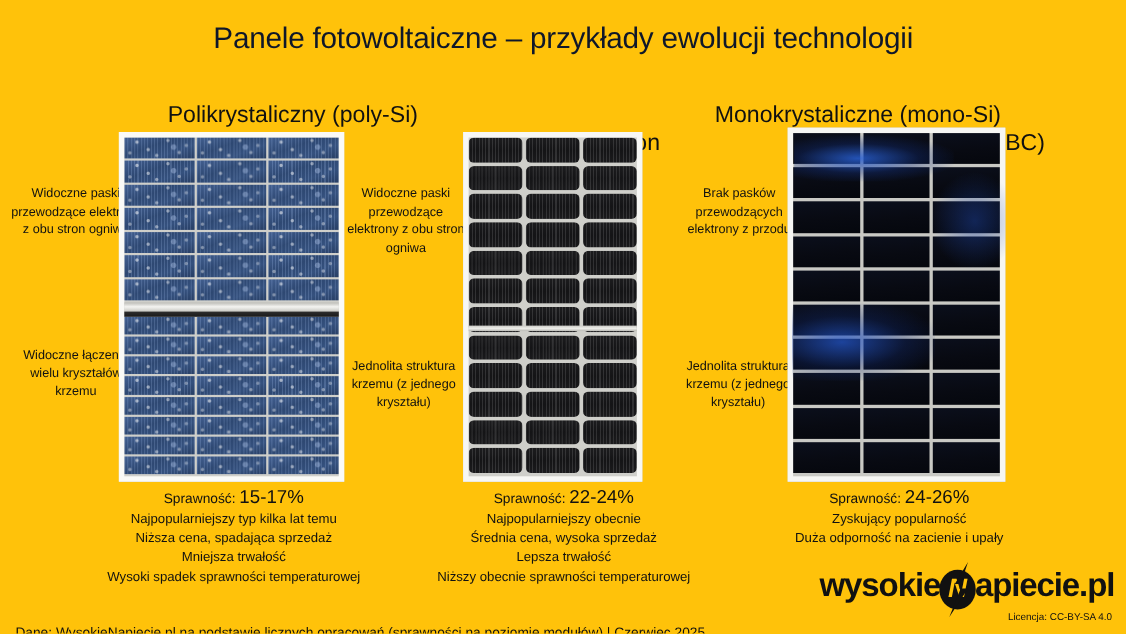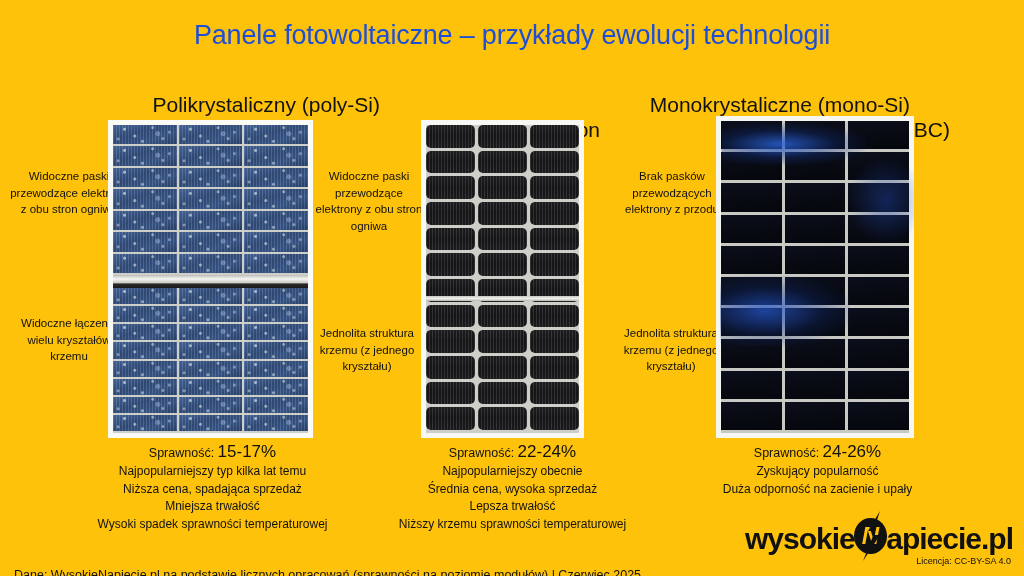--- a/index.html
+++ b/index.html
@@ -8,21 +8,21 @@
     background:#FFC20A;
     font-family:"Liberation Sans", sans-serif;
     color:#1a1a1a;
   }
   #stage{ position:relative; width:1024px; height:576px; background:#FFC20A; }
 
   
   .main-title{
     position:absolute; left:0; top:20px; width:1024px;
     text-align:center; font-size:27px; font-weight:400; letter-spacing:-0.2px;
-    color:#1d4ed8;
+    color:#0f172a;
   }
   .col-title{
     position:absolute; text-align:right; font-size:21px; font-weight:400; color:#111;margin-top:20px;
   }
   #t-poly  { left:60px;  top:73px;  width:320px; }
   #t-mono  { left:490px; top:73px;  width:420px; }
   #t-topcon{ left:400px; top:98px;  width:200px; }
   #t-hpbc  { left:700px; top:98px;  width:250px; }
 
   
@@ -105,21 +105,21 @@
   .spec .li{ font-size:12px; line-height:17.5px;text-align:center; }
   #spec-poly  { left:75px;  top:442px; width:275px; }
   #spec-topcon{ left:375px; top:442px; width:275px; }
   #spec-hpbc  { left:680px; top:442px; width:275px; }
 
   
   #footer-note{
     position:absolute; left:14px; top:547px; font-size:12.5px; color:#111; white-space:nowrap;margin-top:21px;
   }
   #logo{ position:absolute; left:745px; top:518px; width:268px; height:52px; }
-  .logo-row{ display:flex; align-items:flex-end; height:36px; }
+  .logo-row{ display:flex; align-items:flex-start; height:36px; }
   .logo-txt{ font-size:30px; font-weight:700; color:#111; letter-spacing:-1px; line-height:30px; }
   .logo-mark{ position:relative; width:36px; height:36px; margin:0 -1px; }
   .logo-mark .disc{ position:absolute; inset:0; border-radius:50%; background:#111; }
   .logo-mark .nletter{
     position:absolute; inset:0; display:flex; align-items:center; justify-content:center;
     color:#FFC20A; font-size:24px; font-weight:700; font-style:italic;
   }
   .logo-mark .bolt{
     position:absolute; left:-4px; top:-7px; width:44px; height:50px;
   }
@@ -366,21 +366,21 @@
   </div>
 
   <div class="spec" id="spec-topcon">
     <div class="eff">
       <span>Sprawność:</span>
       <b>22-24%</b>
     </div>
     <div class="li">Najpopularniejszy obecnie</div>
     <div class="li">Średnia cena, wysoka sprzedaż</div>
     <div class="li">Lepsza trwałość</div>
-    <div class="li">Niższy krzemu sprawności temperaturowej</div>
+    <div class="li">Niższy obecnie sprawności temperaturowej</div>
   </div>
 
   <div class="spec" id="spec-hpbc">
     <div class="eff">
       <span>Sprawność:</span>
       <b>24-26%</b>
     </div>
     <div class="li">Zyskujący popularność</div>
     <div class="li">Duża odporność na zacienie i upały</div>
   </div>

